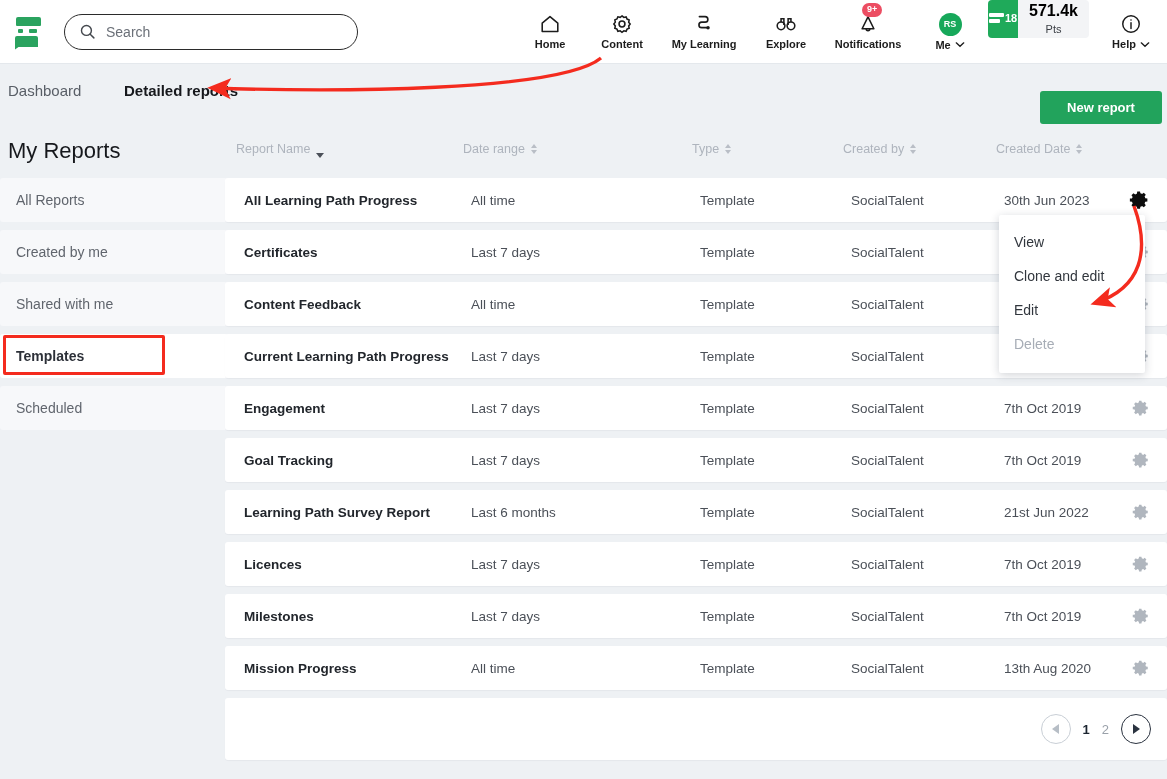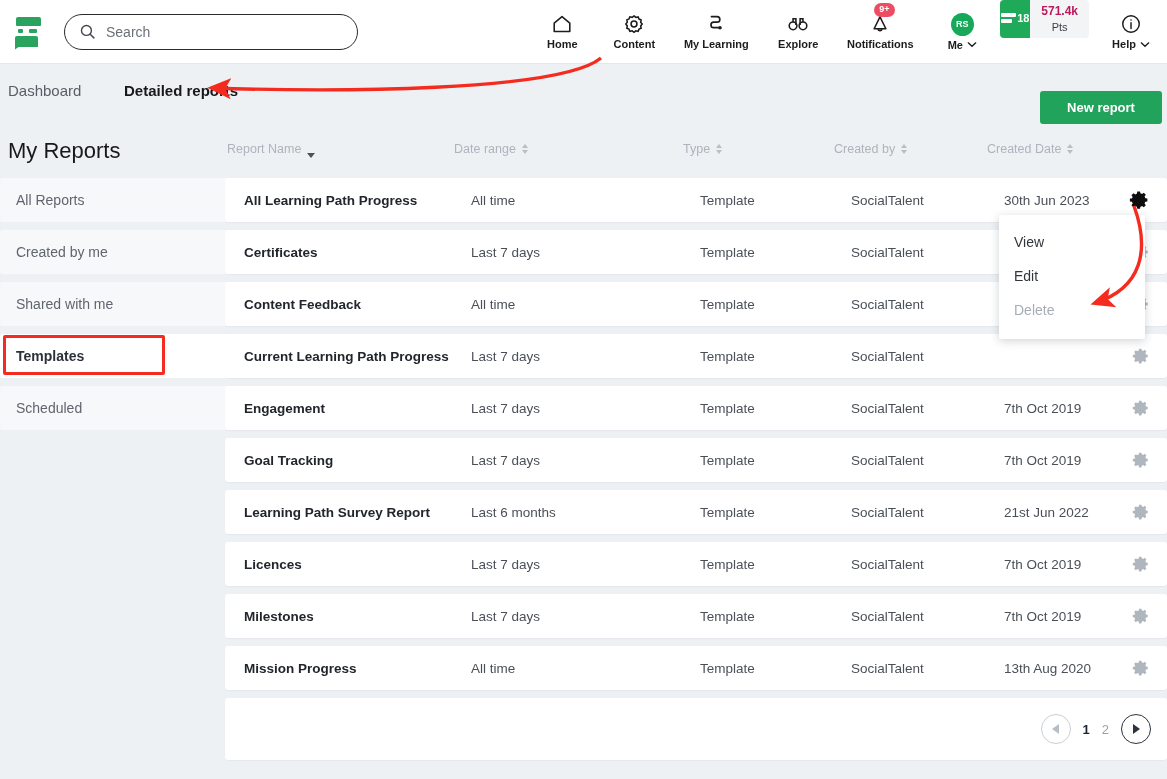--- a/index.html
+++ b/index.html
@@ -121,21 +121,21 @@
   .pl-icon { width: 15px; }
   .pl-icon div { height: 4px; background: #fff; border-radius: 1px; margin-bottom: 2px; }
   .pl-icon div:nth-child(1) { width: 15px; }
   .pl-icon div:nth-child(2) { width: 11px; }
   .pl-num { font-size: 11px; font-weight: bold; color: #fff; line-height: 1; }
   .points-right {
     padding: 0 11px;
     display: flex; flex-direction: column;
     align-items: center; justify-content: center; gap: 3px;
   }
-  .pts-val { font-size: 12px; font-weight: bold; color: #be185d; }
+  .pts-val { font-size: 16px; font-weight: bold; color: #000000; }
   .pts-lbl { font-size: 11px; color: #3b3f45; }
 
   
   .subnav {
     position: absolute; top: 64px; left: 0;
     width: 1167px; height: 64px;
   }
   .subnav-item {
     position: absolute; top: 18px;
     font-size: 15px; cursor: pointer;
@@ -154,21 +154,21 @@
   }
 
   
   #page-title {
     position: absolute; top: 138px; left: 8px;
     font-size: 22px; font-weight: normal; color: #16181c;
   }
 
   
   .thead {
-    position: absolute; top: 142px; left: 208px;
+    position: absolute; top: 142px; left: 217px;
     width: 942px; height: 20px;
   }
   .th {
     position: absolute; top: 0;
     font-size: 12.5px; color: #aeb4bd;
     display: flex; align-items: center; gap: 6px;
     cursor: pointer;
     white-space: nowrap;
   }
   .sort-updown { display: inline-flex; flex-direction: column; gap: 2px; }
@@ -591,20 +591,21 @@
         <span class="pg-num">2</span>
         <div class="pg-circle strong">
           <span class="tri-r"></span>
         </div>
       </div>
     </div>
   </div>
 
 <div class="menu" id="row-menu">
     <div class="menu-item">View</div>
+    <div class="menu-item">Clone and edit</div>
     <div class="menu-item">Edit</div>
     <div class="menu-item disabled">Delete</div>
   </div>
 
 <div class="nav-highlight" id="hl-reports"></div>
 
 <svg id="annots" viewBox="0 0 1167 779">
   <defs>
     <marker id="ah" markerWidth="7" markerHeight="7" refX="5.6" refY="3.5" orient="auto">
       <path d="M7,3.5 L0,0.4 L1.7,3.5 L0,6.6 Z" fill="#f42b1e"></path>

